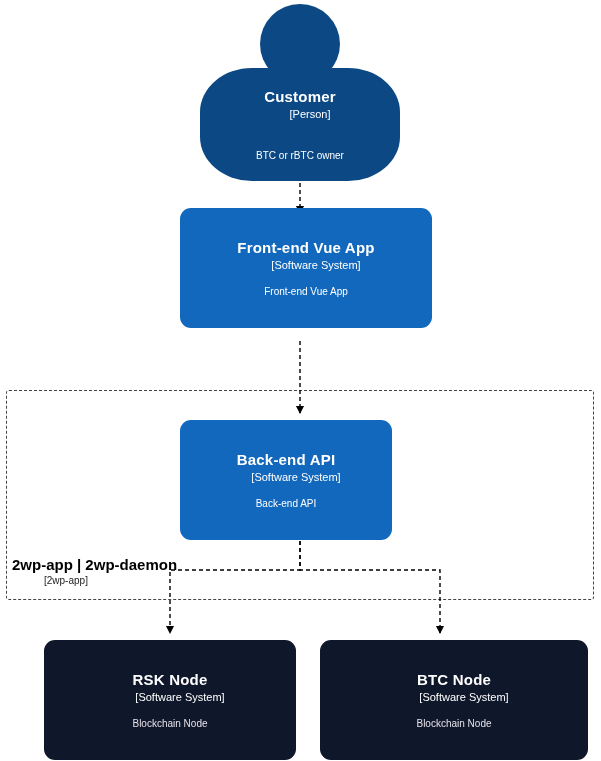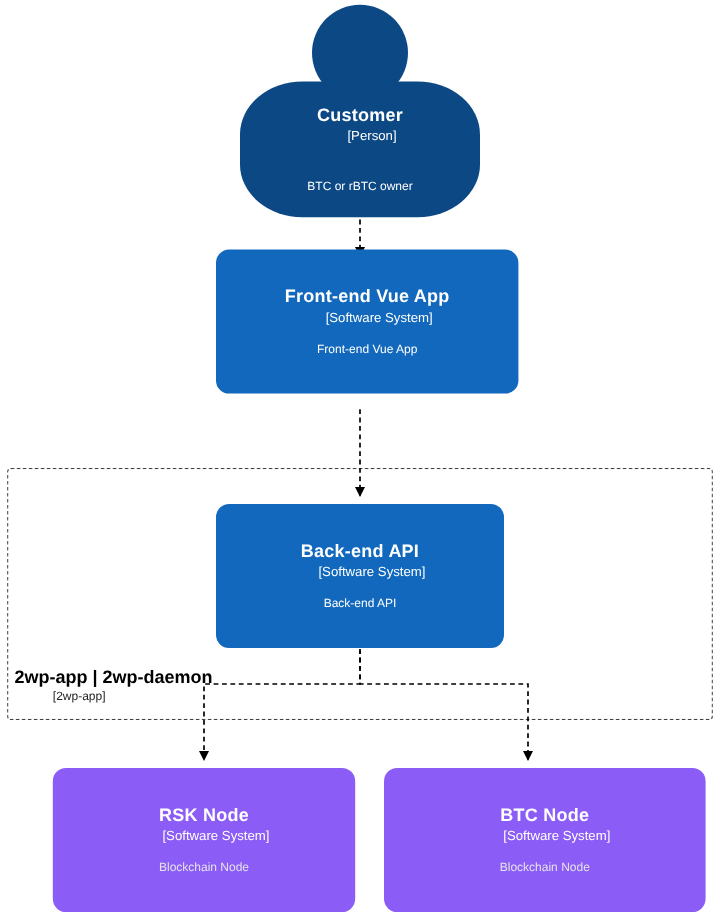--- a/index.html
+++ b/index.html
@@ -75,26 +75,26 @@
   }
   #sys-frontend {
     left: 180px;
     top: 208px;
     width: 252px;
     height: 120px;
   }
   #sys-backend {
     left: 180px;
     top: 420px;
-    width: 240px;
+    width: 212px;
     height: 120px;
   }
   
   .ext {
-    background: #8b5cf6;
+    background: #0f172a;
     border-radius: 11px;
   }
   .ext .desc { color: #e6e2ea; }
   #sys-rsk {
     left: 44px;
     top: 640px;
     width: 252px;
     height: 120px;
   }
   #sys-btc {

